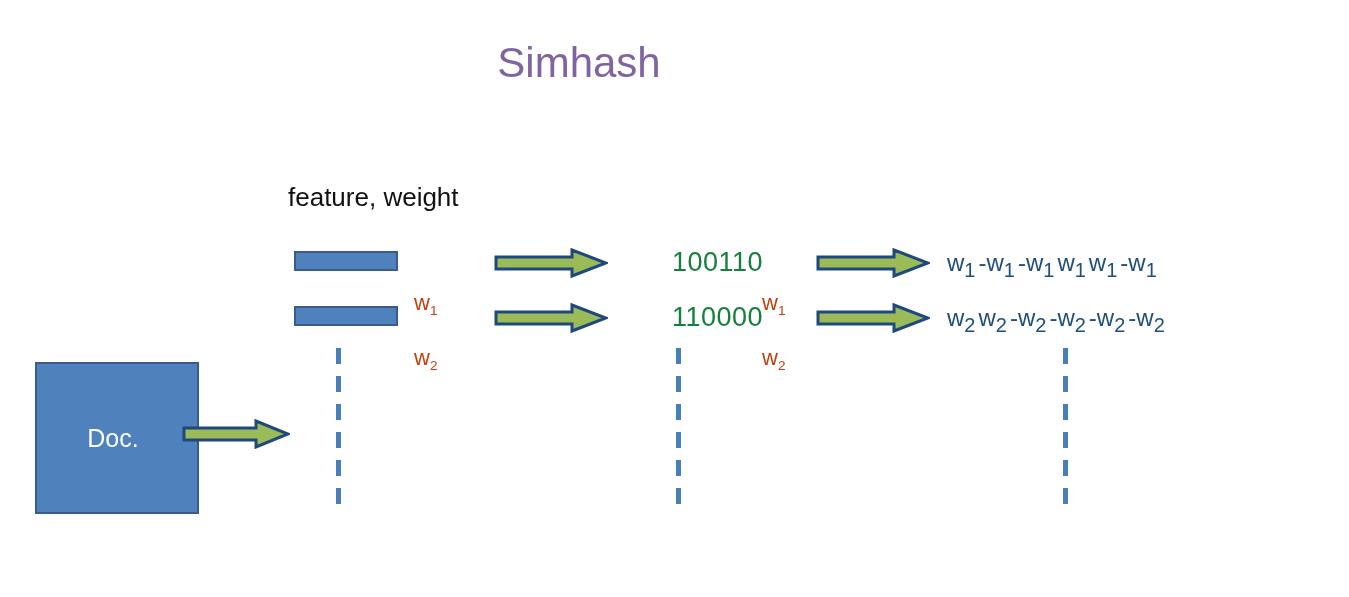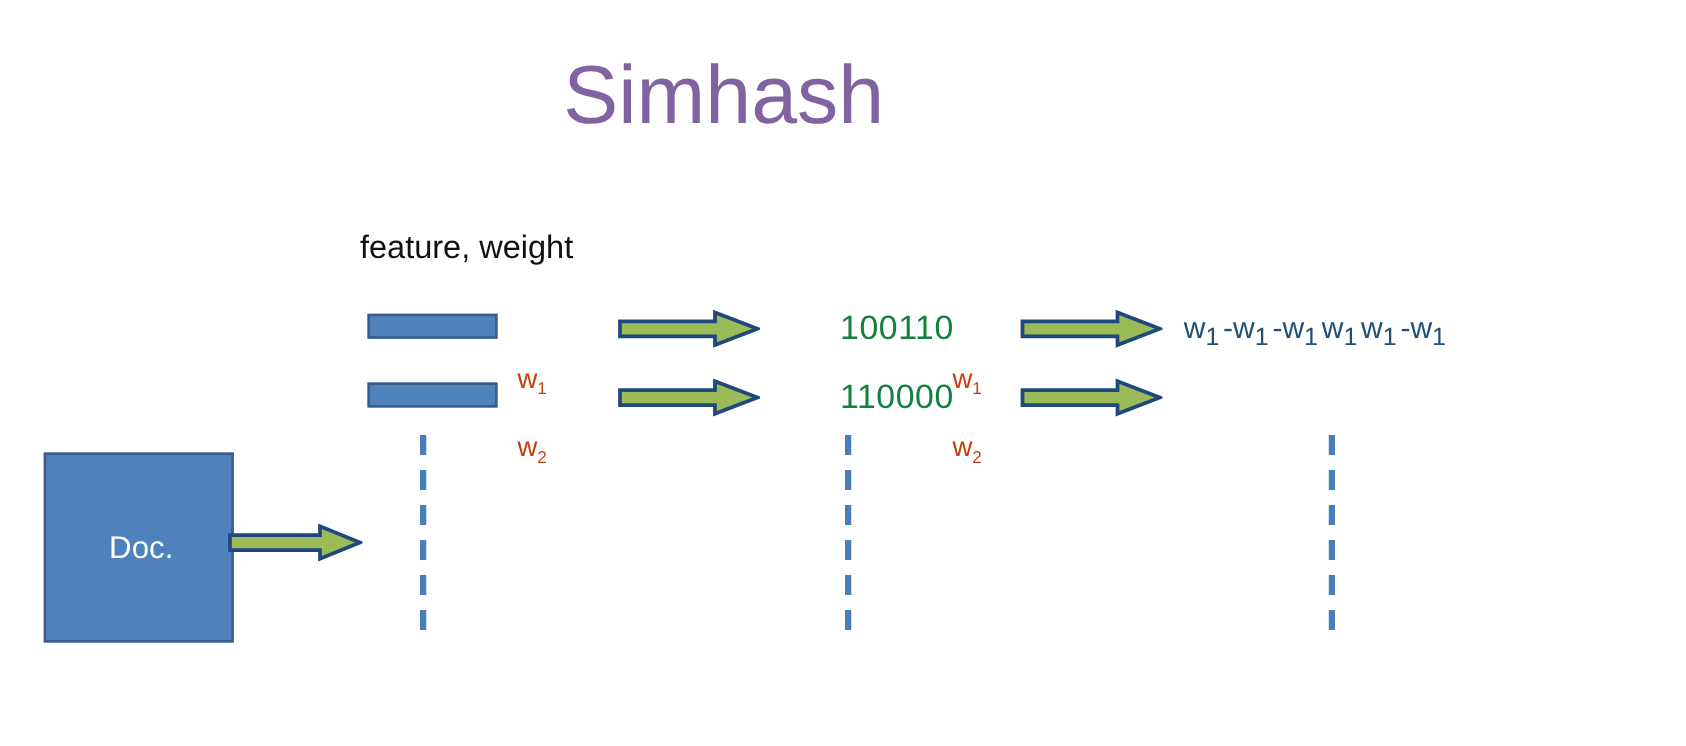--- a/index.html
+++ b/index.html
@@ -18,21 +18,21 @@
     overflow: hidden;
   }
 
   
   .slide-title {
     position: absolute;
     left: 0;
     top: 42px;
     width: 1158px;
     text-align: center;
-    font-size: 66px;
+    font-size: 42px;
     font-weight: 400;
     color: #8064A2;
     letter-spacing: 0px;
     line-height: 1.0;
     white-space: nowrap;
   }
 
   
   .col-header {
     position: absolute;
@@ -117,21 +117,21 @@
   #arrow-r2a { left: 494px; top: 302px; }
   #arrow-r1b { left: 816px; top: 247px; }
   #arrow-r2b { left: 816px; top: 302px; }
   #arrow-doc { left: 182px; top: 418px; width: 108px; height: 32px; }
 
   
   #doc-box {
     position: absolute;
     left: 35px;
     top: 362px;
-    width: 152px;
+    width: 164px;
     height: 152px;
     background: #4F81BD;
     border: 2px solid #385D8A;
     box-sizing: border-box;
   }
   #doc-label {
     position: absolute;
     left: 0;
     top: 62px;
     width: 152px;
@@ -195,20 +195,21 @@
   </div>
 
   <svg class="arrow" id="arrow-r1b" viewBox="0 0 114 32">
     <polygon points="2,10 78,10 78,3 112,16 78,29 78,22 2,22" fill="#9BBB59" stroke="#1F497D" stroke-width="3" stroke-linejoin="miter"></polygon>
   </svg>
   <svg class="arrow" id="arrow-r2b" viewBox="0 0 114 32">
     <polygon points="2,10 78,10 78,3 112,16 78,29 78,22 2,22" fill="#9BBB59" stroke="#1F497D" stroke-width="3" stroke-linejoin="miter"></polygon>
   </svg>
 
   <div class="expr" id="expr-1"><span class="term">w<sub>1</sub></span><span class="term">-w<sub>1</sub></span><span class="term">-w<sub>1</sub></span><span class="term">w<sub>1</sub></span><span class="term">w<sub>1</sub></span><span class="term">-w<sub>1</sub></span></div>
+  <div class="expr" id="expr-2"><span class="term">w<sub>2</sub></span><span class="term">w<sub>2</sub></span><span class="term">-w<sub>2</sub></span><span class="term">-w<sub>2</sub></span><span class="term">-w<sub>2</sub></span><span class="term">-w<sub>2</sub></span></div>
 
   <div id="doc-box">
     <div id="doc-label">Doc.</div>
   </div>
 
   <svg class="arrow" id="arrow-doc" viewBox="0 0 108 32">
     <polygon points="2,10 74,10 74,3 106,16 74,29 74,22 2,22" fill="#9BBB59" stroke="#1F497D" stroke-width="3" stroke-linejoin="miter"></polygon>
   </svg>
 
   <div class="vdash" id="vdash-1"></div>

